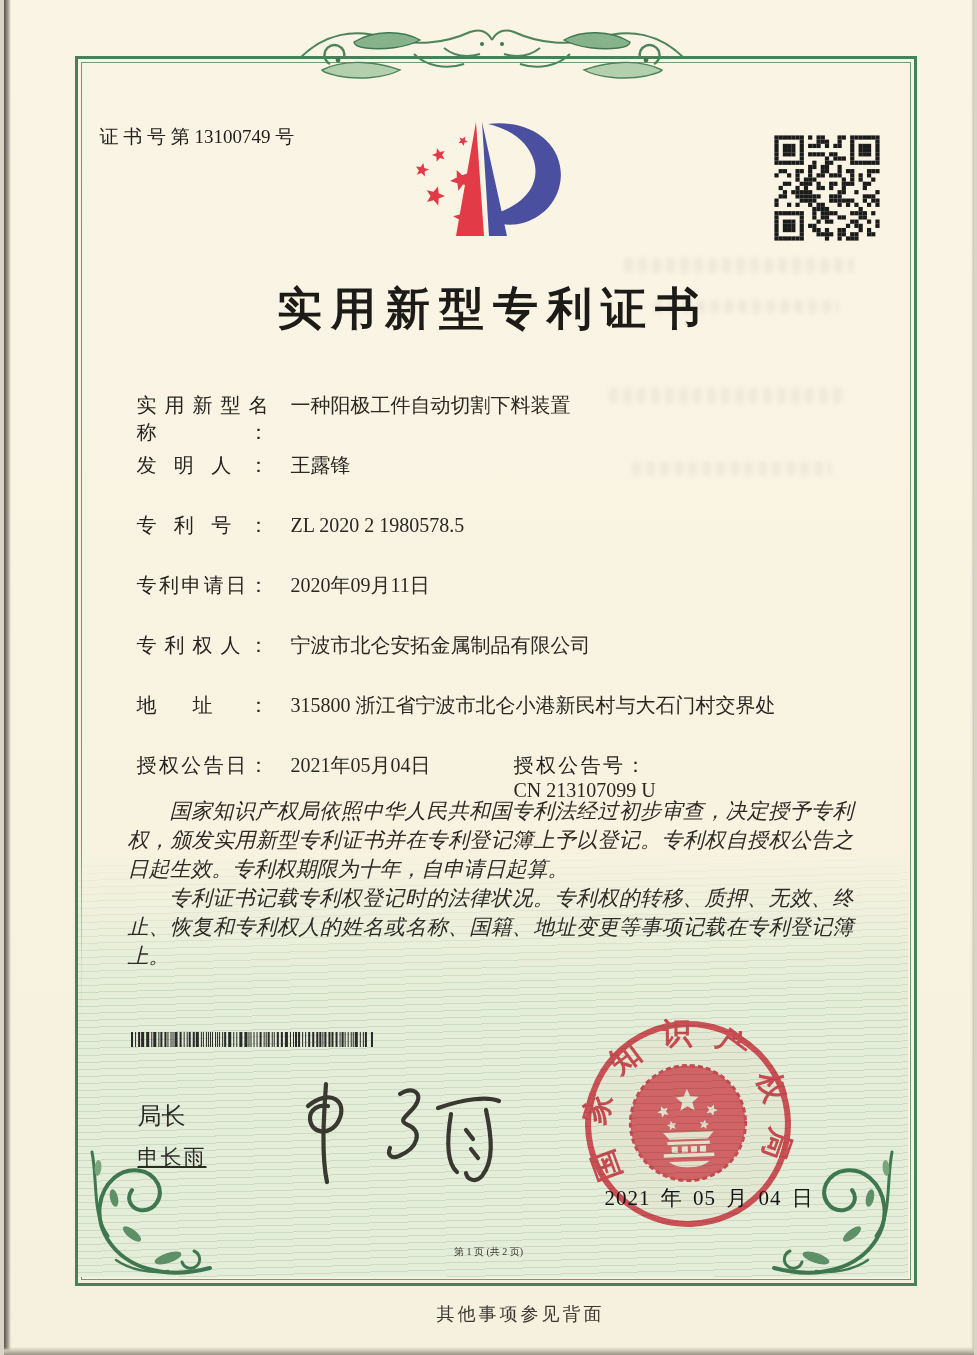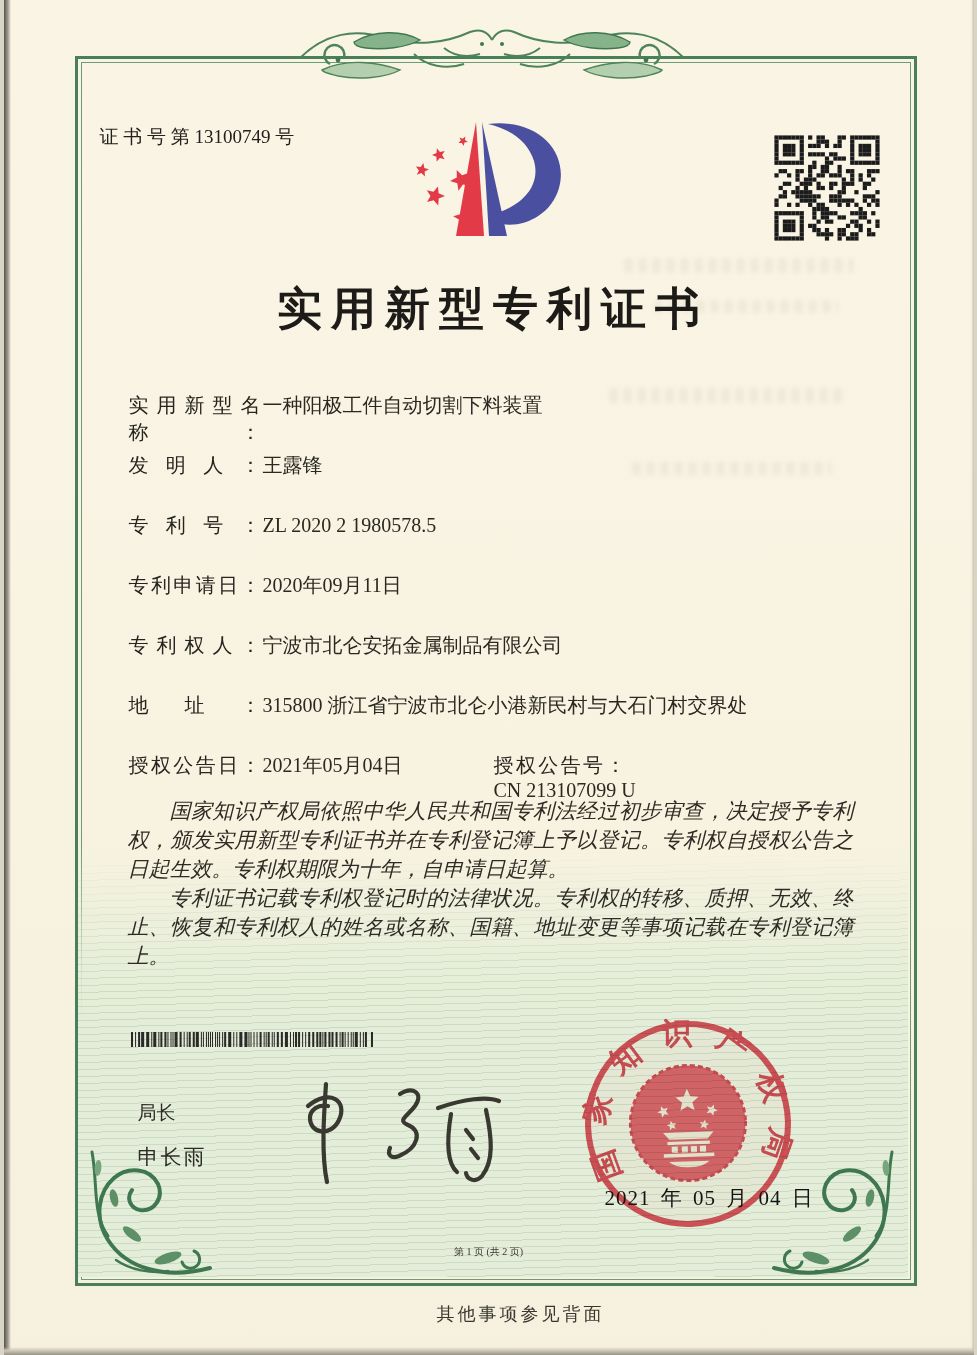--- a/index.html
+++ b/index.html
@@ -23,34 +23,34 @@
         -webkit-mask-image:linear-gradient(180deg,rgba(0,0,0,0),#000 150px);
         mask-image:linear-gradient(180deg,rgba(0,0,0,0),#000 150px);}
   
   .cert-no{position:absolute;left:96px;top:124px;font-size:19px;color:#22201c;}
   .logo{position:absolute;left:402px;top:114px;}
   .qr{position:absolute;left:762px;top:127px;}
   .title{position:absolute;left:0;top:279px;width:100%;text-align:center;
         font-size:45px;font-weight:bold;letter-spacing:9px;text-indent:9px;color:#1d1b18;}
   
   .frow{position:absolute;left:125px;display:flex;align-items:baseline;font-size:20px;}
-  .flabel{display:inline-block;width:132px;text-align:justify;text-align-last:justify;color:#26241f;}
-  .fvalue{margin-left:2px;white-space:nowrap;color:#2a2821;}
+  .flabel{display:inline-block;width:132px;text-align:justify;text-align-last:justify;color:#26241f;margin-left:8px;}
+  .fvalue{margin-left:22px;white-space:nowrap;color:#2a2821;}
   .frow.c2{left:488px;flex-direction:column;}
   
   .paras{position:absolute;left:124px;top:797px;width:726px;font-size:21px;line-height:29px;
         text-align:justify;color:#2e2b25;font-style:italic;}
   .paras p{margin:0;text-indent:2em;}
   
   .bleed{position:absolute;background:repeating-linear-gradient(90deg,#9a958b 0 9px,rgba(0,0,0,0) 9px 14px);
         opacity:.10;filter:blur(2px);border-radius:3px;}
   
   .barcode{position:absolute;left:127px;top:1032px;}
-  .officer-title{position:absolute;left:134px;top:1100px;font-family:"Liberation Sans","DejaVu Sans",sans-serif;font-size:19px;color:#2c2b26;}
-  .officer-name{position:absolute;left:134px;top:1143px;font-family:"Liberation Sans","DejaVu Sans",sans-serif;font-size:21px;letter-spacing:2px;color:#2c2b26;}
+  .officer-title{position:absolute;left:134px;top:1100px;font-family:"Liberation Sans","DejaVu Sans",sans-serif;font-size:24px;color:#2c2b26;}
+  .officer-name{position:absolute;left:134px;top:1143px;font-family:"Liberation Sans","DejaVu Sans",sans-serif;font-size:21px;letter-spacing:2px;color:#2c2b26;text-decoration:underline;}
   .signature{position:absolute;left:276px;top:1068px;}
   .seal{position:absolute;left:578px;top:1018px;mix-blend-mode:multiply;opacity:.93;transform:rotate(-2deg);}
   .seal-date{position:absolute;left:601px;top:1184px;font-size:21px;color:#131313;letter-spacing:1px;word-spacing:4px;}
   .page-ind{position:absolute;left:0;top:1245px;width:100%;text-align:center;font-size:10px;color:#3a382f;}
   .back-note{position:absolute;left:0;top:1302px;width:100%;text-align:center;font-size:18px;letter-spacing:3px;color:#39372f;padding-left:32px;}
   
   .orn-top{position:absolute;left:290px;top:18px;}
   .orn-bl{position:absolute;left:60px;top:1140px;}
   .orn-br{position:absolute;left:766px;top:1140px;transform:scaleX(-1);}
   svg{display:block;}

